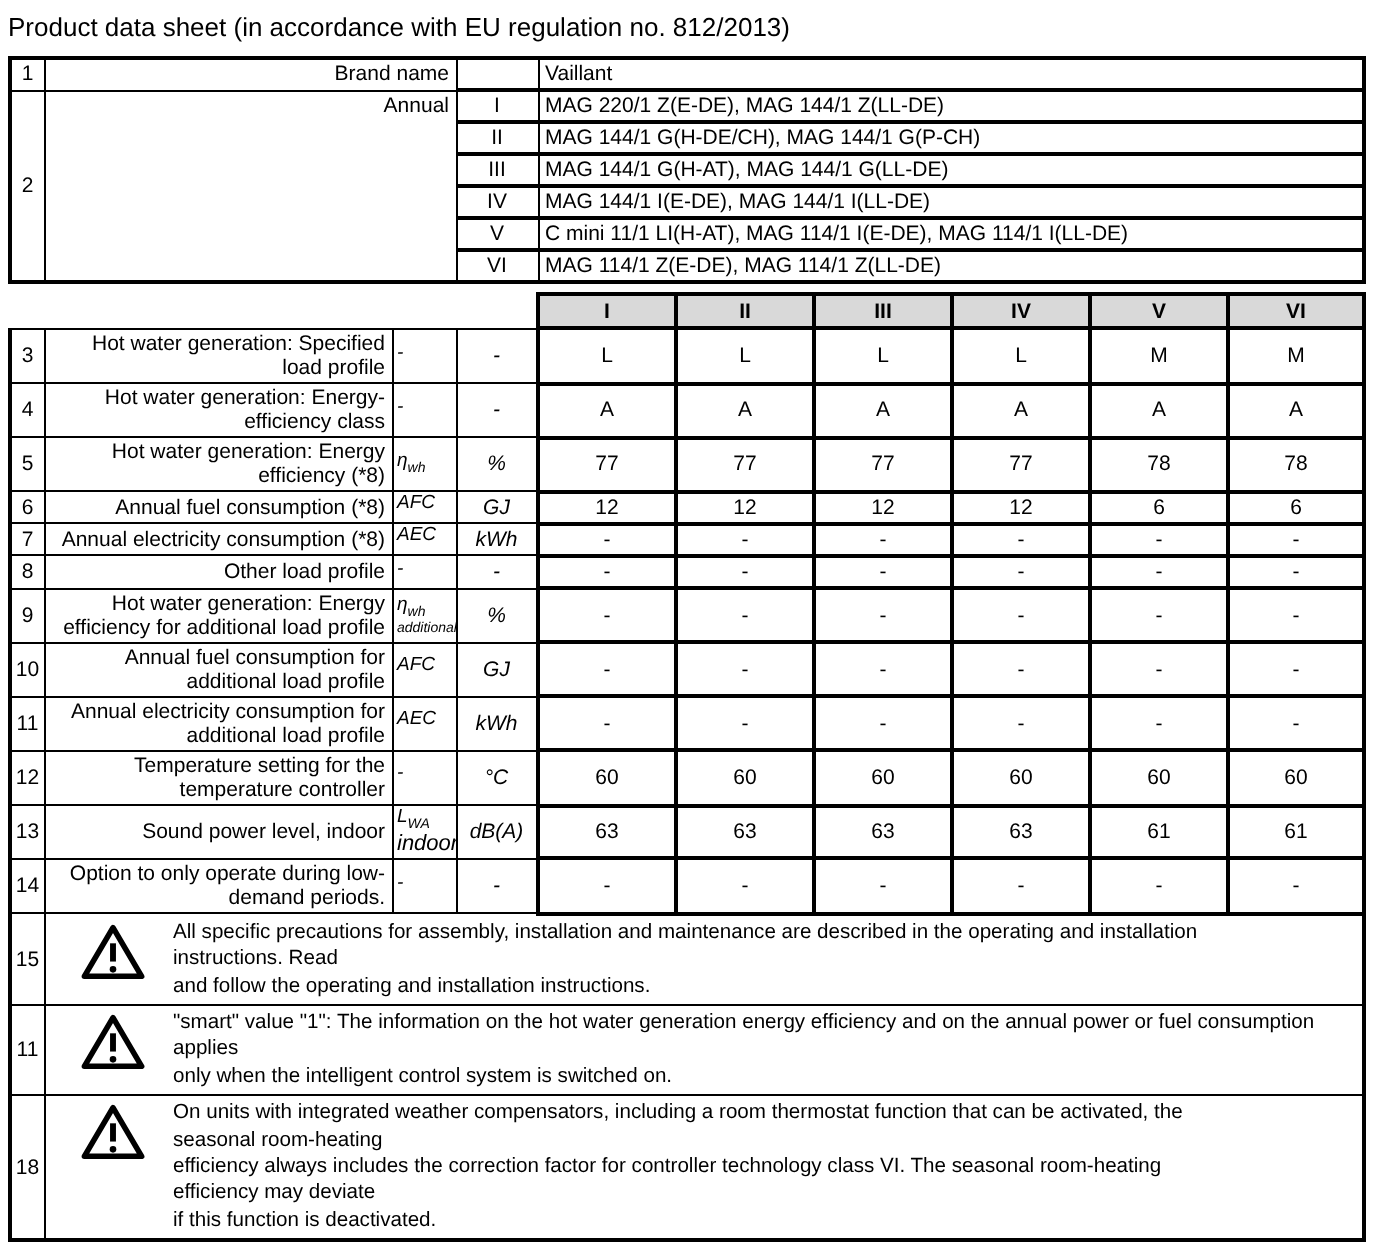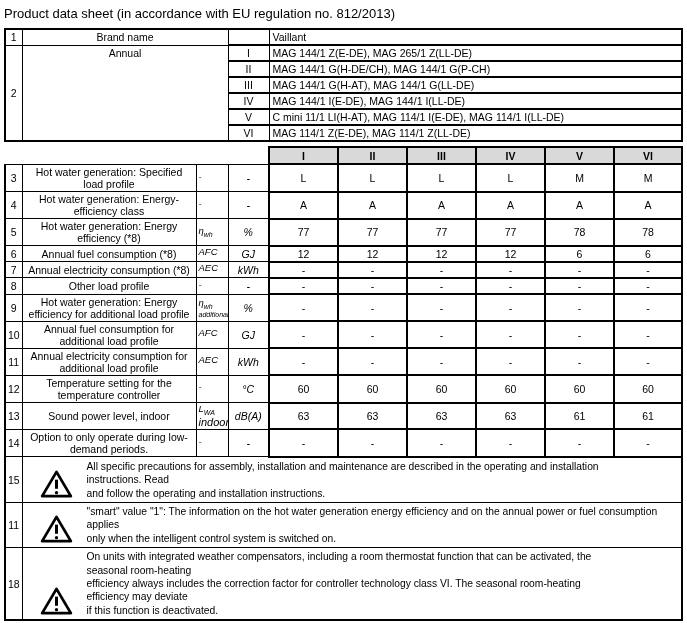--- a/index.html
+++ b/index.html
@@ -18,30 +18,30 @@
   .top-tbl td{height:14px}
   .tnum{text-align:center;padding:1px 1px}
   .trn{text-align:center;border-top-width:2px;border-bottom-width:2px}
   .mval{border-top-width:2px;border-bottom-width:2px}
 
   
   .main-tbl{margin-top:4px}
   .ghost{border:none;background:#fff}
   .hc{border:2px solid #000;background:#d9d9d9;font-weight:bold;text-align:center;font-size:10.5px}
   .num{text-align:center;padding:1px 0;border-left-width:2px}
-  .desc{text-align:center}
+  .desc{text-align:right}
   .sym{font-style:italic;font-size:9.5px;padding:1px 2px}
   .sym sub{font-size:7px}
   .sl2{display:block;line-height:1;font-size:11px}
   .sym[data-variant="small"] .sl2{font-size:7px}
   .unit{font-style:italic;text-align:center}
   .v{border:2px solid #000;text-align:center}
   .c{text-align:center}
   .note{padding:2px 4px;border-right-width:2px}
-  .note-inner{display:flex;align-items:flex-end}
+  .note-inner{display:flex;align-items:flex-start}
   .warn{width:33px;height:30px;flex:0 0 33px;margin:1px 14px 1px 13px}
   .note-text{white-space:pre-line;line-height:1.3;font-size:10.3px}
   .main-tbl tr:last-child td{border-bottom-width:2px}
 
   .h15{height:15px}.h16{height:16px}.h17{height:17px}.h23{height:23px}.h26{height:26px}.h43{height:43px}.h46{height:46px}.h58{height:58px}
 </style>
 </head>
 <body>
 
 <div class="sheet">
@@ -59,21 +59,21 @@
         <tr>
       <td class="tnum">1</td>
       <td class="desc">Brand name</td>
       <td></td>
       <td>Vaillant</td>
     </tr>
     <tr>
       <td class="tnum" rowspan="6">2</td>
       <td class="desc" rowspan="6" style="vertical-align:top">Annual</td>
       <td class="trn">I</td>
-      <td class="mval">MAG 144/1 Z(E-DE), MAG 265/1 Z(LL-DE)</td>
+      <td class="mval">MAG 220/1 Z(E-DE), MAG 144/1 Z(LL-DE)</td>
     </tr>
     <tr>
       <td class="trn">II</td>
       <td class="mval">MAG 144/1 G(H-DE/CH), MAG 144/1 G(P-CH)</td>
     </tr>
     <tr>
       <td class="trn">III</td>
       <td class="mval">MAG 144/1 G(H-AT), MAG 144/1 G(LL-DE)</td>
     </tr>
     <tr>

